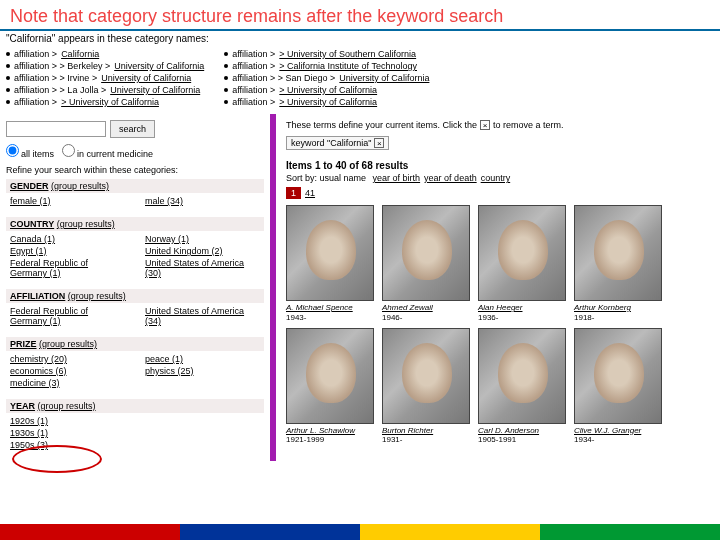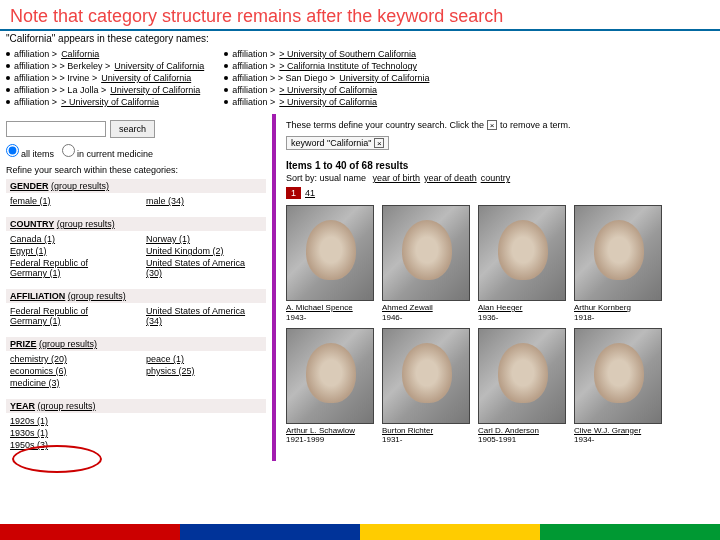--- a/index.html
+++ b/index.html
@@ -6,21 +6,21 @@
   body { font-family: Verdana, Arial, sans-serif; font-size: 9px; background: #fff; width: 720px; height: 540px; overflow: hidden; position: relative; }
   .title-bar { color: #ef4444; font-size: 18px; font-family: Liberation Sans, sans-serif; padding: 6px 10px 2px; border-bottom: 2px solid #0369a1; }
   .content { display: flex; padding: 4px 6px; gap: 8px; }
   .cat-intro { font-size: 10px; padding: 2px 0 4px; }
   .cat-cols { display: flex; gap: 20px; }
   .cat-col { }
   .cat-row { display: flex; align-items: center; gap: 4px; padding: 1px 0; }
   .bullet { width: 4px; height: 4px; background: #000; border-radius: 50%; display: inline-block; }
   .cat-link { text-decoration: underline; cursor: pointer; }
   .main-row { display: flex; gap: 10px; margin-top: 2px; }
-  .left-pane { width: 270px; border-right: 4px solid #a21caf; padding-right: 6px; }
+  .left-pane { width: 270px; border-right: 6px solid #a21caf; padding-right: 6px; }
   .right-pane { flex: 1; }
   .search-box { display: flex; align-items: center; gap: 4px; margin: 6px 0; }
   .search-box input[type=text] { width: 100px; height: 16px; font-size: 9px; border: 1px solid #999; }
   .search-box button { font-size: 9px; height: 18px; padding: 0 8px; background: #eee; border: 1px solid #999; cursor: pointer; }
   .radios { display: flex; gap: 8px; align-items: center; margin-bottom: 6px; }
   .radios input { margin-right: 2px; }
   .refine-hdr { font-size: 9px; margin: 4px 0; }
   .facet-block { margin-bottom: 8px; }
   .facet-title { background: #f2ecec; padding: 2px 4px; font-size: 9px; }
   .facet-title b { text-decoration: underline; }
@@ -35,21 +35,21 @@
   .items-count { font-size: 10px; font-weight: bold; margin-top: 10px; }
   .sort-line { font-size: 9px; margin: 2px 0 4px; }
   .sort-line .srt { text-decoration: underline; cursor: pointer; margin-left: 4px; }
   .pager { display: flex; align-items: center; gap: 4px; margin: 2px 0 6px; }
   .pager .pg { background: #a00; color: #fff; padding: 1px 5px; font-size: 9px; }
   .pager .pg2 { text-decoration: underline; cursor: pointer; font-size: 9px; }
   .grid { display: flex; flex-wrap: wrap; gap: 6px; }
   .card { width: 90px; }
   .photo { width: 88px; height: 96px; background: linear-gradient(135deg, #888 0%, #bbb 40%, #999 60%, #777 100%); border: 1px solid #444; position: relative; overflow: hidden; }
   .photo::after { content: ""; position: absolute; width: 50px; height: 60px; background: radial-gradient(ellipse at center, #dacbb8 30%, #b89f88 70%); border-radius: 50% 50% 45% 45%; top: 14px; left: 19px; }
-  .card .nm { font-size: 8px; text-decoration: underline; cursor: pointer; margin-top: 2px; line-height: 1.2; }
+  .card .nm { font-size: 8px; text-decoration: underline; cursor: pointer; margin-top: 2px; line-height: 1.2; font-style: italic; }
   .card .yr { font-size: 8px; }
   .footer-stripes { position: absolute; bottom: 0; left: 0; right: 0; height: 16px; display: flex; }
   .footer-stripes div { flex: 1; }
   .s-red { background: #cc0000; }
   .s-blue { background: #003399; }
   .s-yellow { background: #ffcc00; }
   .s-green { background: #009933; }
   .top-section { padding: 0 6px; }
 </style>
 </head>
@@ -189,21 +189,21 @@
                 <span class="facet-item">1930s (1)</span>
                 <span class="facet-item">1950s (3)</span>
               </div>
             </div>
           </div>
         </div>
     </div>
 
     <div class="right-pane">
       <div class="terms-line">
-        <span>These terms define your country search. Click the</span>
+        <span>These terms define your current items. Click the</span>
         <span class="x-icon">×</span>
         <span>to remove a term.</span>
       </div>
       <div class="chip">
         <span>keyword "California"</span>
         <span class="x-icon">×</span>
       </div>
       <div class="items-count">Items 1 to 40 of 68 results</div>
       <div class="sort-line">
         <span>Sort by:</span>

